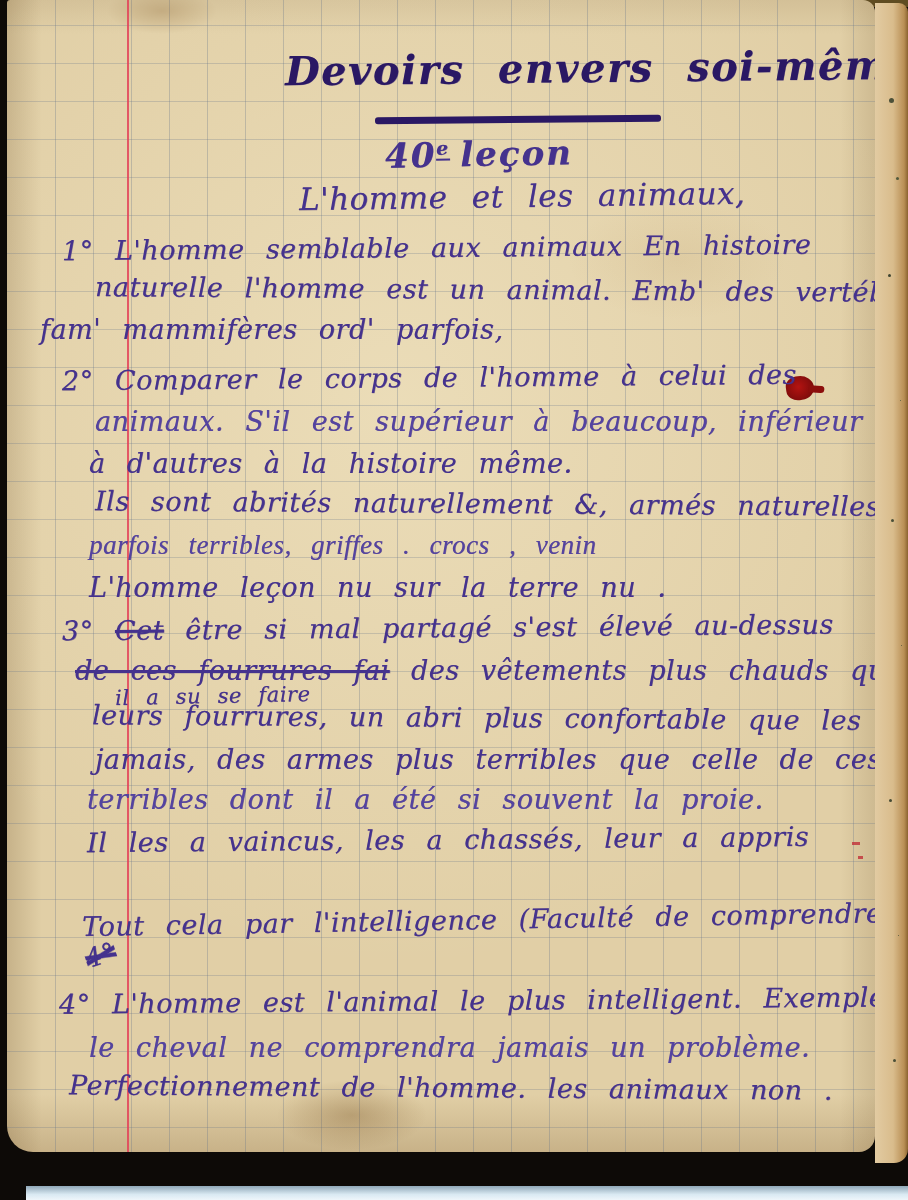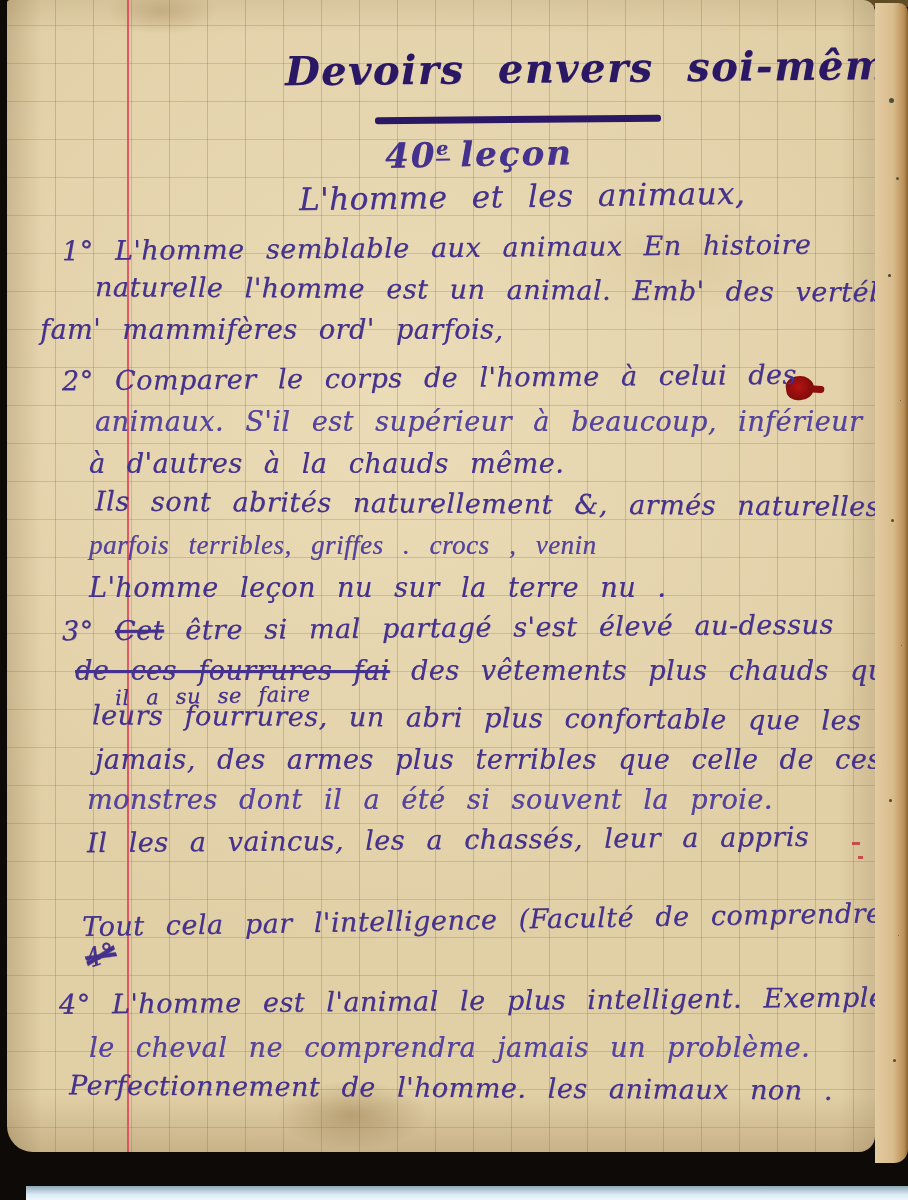--- a/index.html
+++ b/index.html
@@ -89,37 +89,37 @@
       <span>40</span><span class="sup">e</span><span>leçon</span>
     </div>
 
     <div class="hand subtitle" style="left:292px;top:178px;">L'homme et les animaux,</div>
 
     <div class="hand body r1" style="left:55px;top:232px;">1° L'homme semblable aux animaux En histoire</div>
     <div class="hand body r2" style="left:88px;top:274px;">naturelle l'homme est un animal. Emb' des vertébrés</div>
     <div class="hand body" style="left:33px;top:314px;">fam' mammifères ord' parfois,</div>
     <div class="hand body r1" style="left:55px;top:362px;">2° Comparer le corps de l'homme à celui des</div>
     <div class="hand body ink-light" style="left:88px;top:406px;">animaux. S'il est supérieur à beaucoup, inférieur</div>
-    <div class="hand body" style="left:82px;top:448px;">à d'autres à la chauds même.</div>
+    <div class="hand body" style="left:82px;top:448px;">à d'autres à la histoire même.</div>
     <div class="hand body r2" style="left:88px;top:488px;">Ils sont abrités naturellement &amp;, armés naturelles</div>
     <div class="hand body ink-light" style="left:82px;top:530px;font-family:Liberation Serif, serif;">parfois terribles, griffes . crocs , venin</div>
     <div class="hand body" style="left:82px;top:572px;">L'homme leçon nu sur la terre nu .</div>
 
     <div class="hand body r1" style="left:55px;top:612px;">
       <span>3° </span><span class="struck">Cet</span><span> être si mal partagé s'est élevé au-dessus</span>
     </div>
 
     <div class="hand body" style="left:68px;top:655px;">
       <span class="struck">de ces fourrures fai</span><span> des vêtements plus chauds que</span>
     </div>
     <div class="hand insert" style="left:108px;top:684px;">il a su se faire</div>
 
     <div class="hand body r2" style="left:85px;top:702px;">leurs fourrures, un abri plus confortable que les</div>
     <div class="hand body" style="left:88px;top:744px;">jamais, des armes plus terribles que celle de ces</div>
-    <div class="hand body ink-light" style="left:80px;top:784px;">monstres dont il a été si souvent la proie.</div>
+    <div class="hand body ink-light" style="left:80px;top:784px;">terribles dont il a été si souvent la proie.</div>
     <div class="hand body r1" style="left:80px;top:824px;">Il les a vaincus, les a chassés, leur a appris</div>
     <div class="hand body r3" style="left:75px;top:904px;">Tout cela par l'intelligence (Faculté de comprendre)</div>
 
     <div class="hand" style="left:78px;top:940px;">
       <span class="scribble">4°</span>
     </div>
 
     <div class="hand body r1" style="left:52px;top:985px;">4° L'homme est l'animal le plus intelligent. Exemple.</div>
     <div class="hand body ink-light" style="left:82px;top:1032px;">le cheval ne comprendra jamais un problème.</div>
     <div class="hand body r2" style="left:62px;top:1072px;">Perfectionnement de l'homme. les animaux non .</div>

